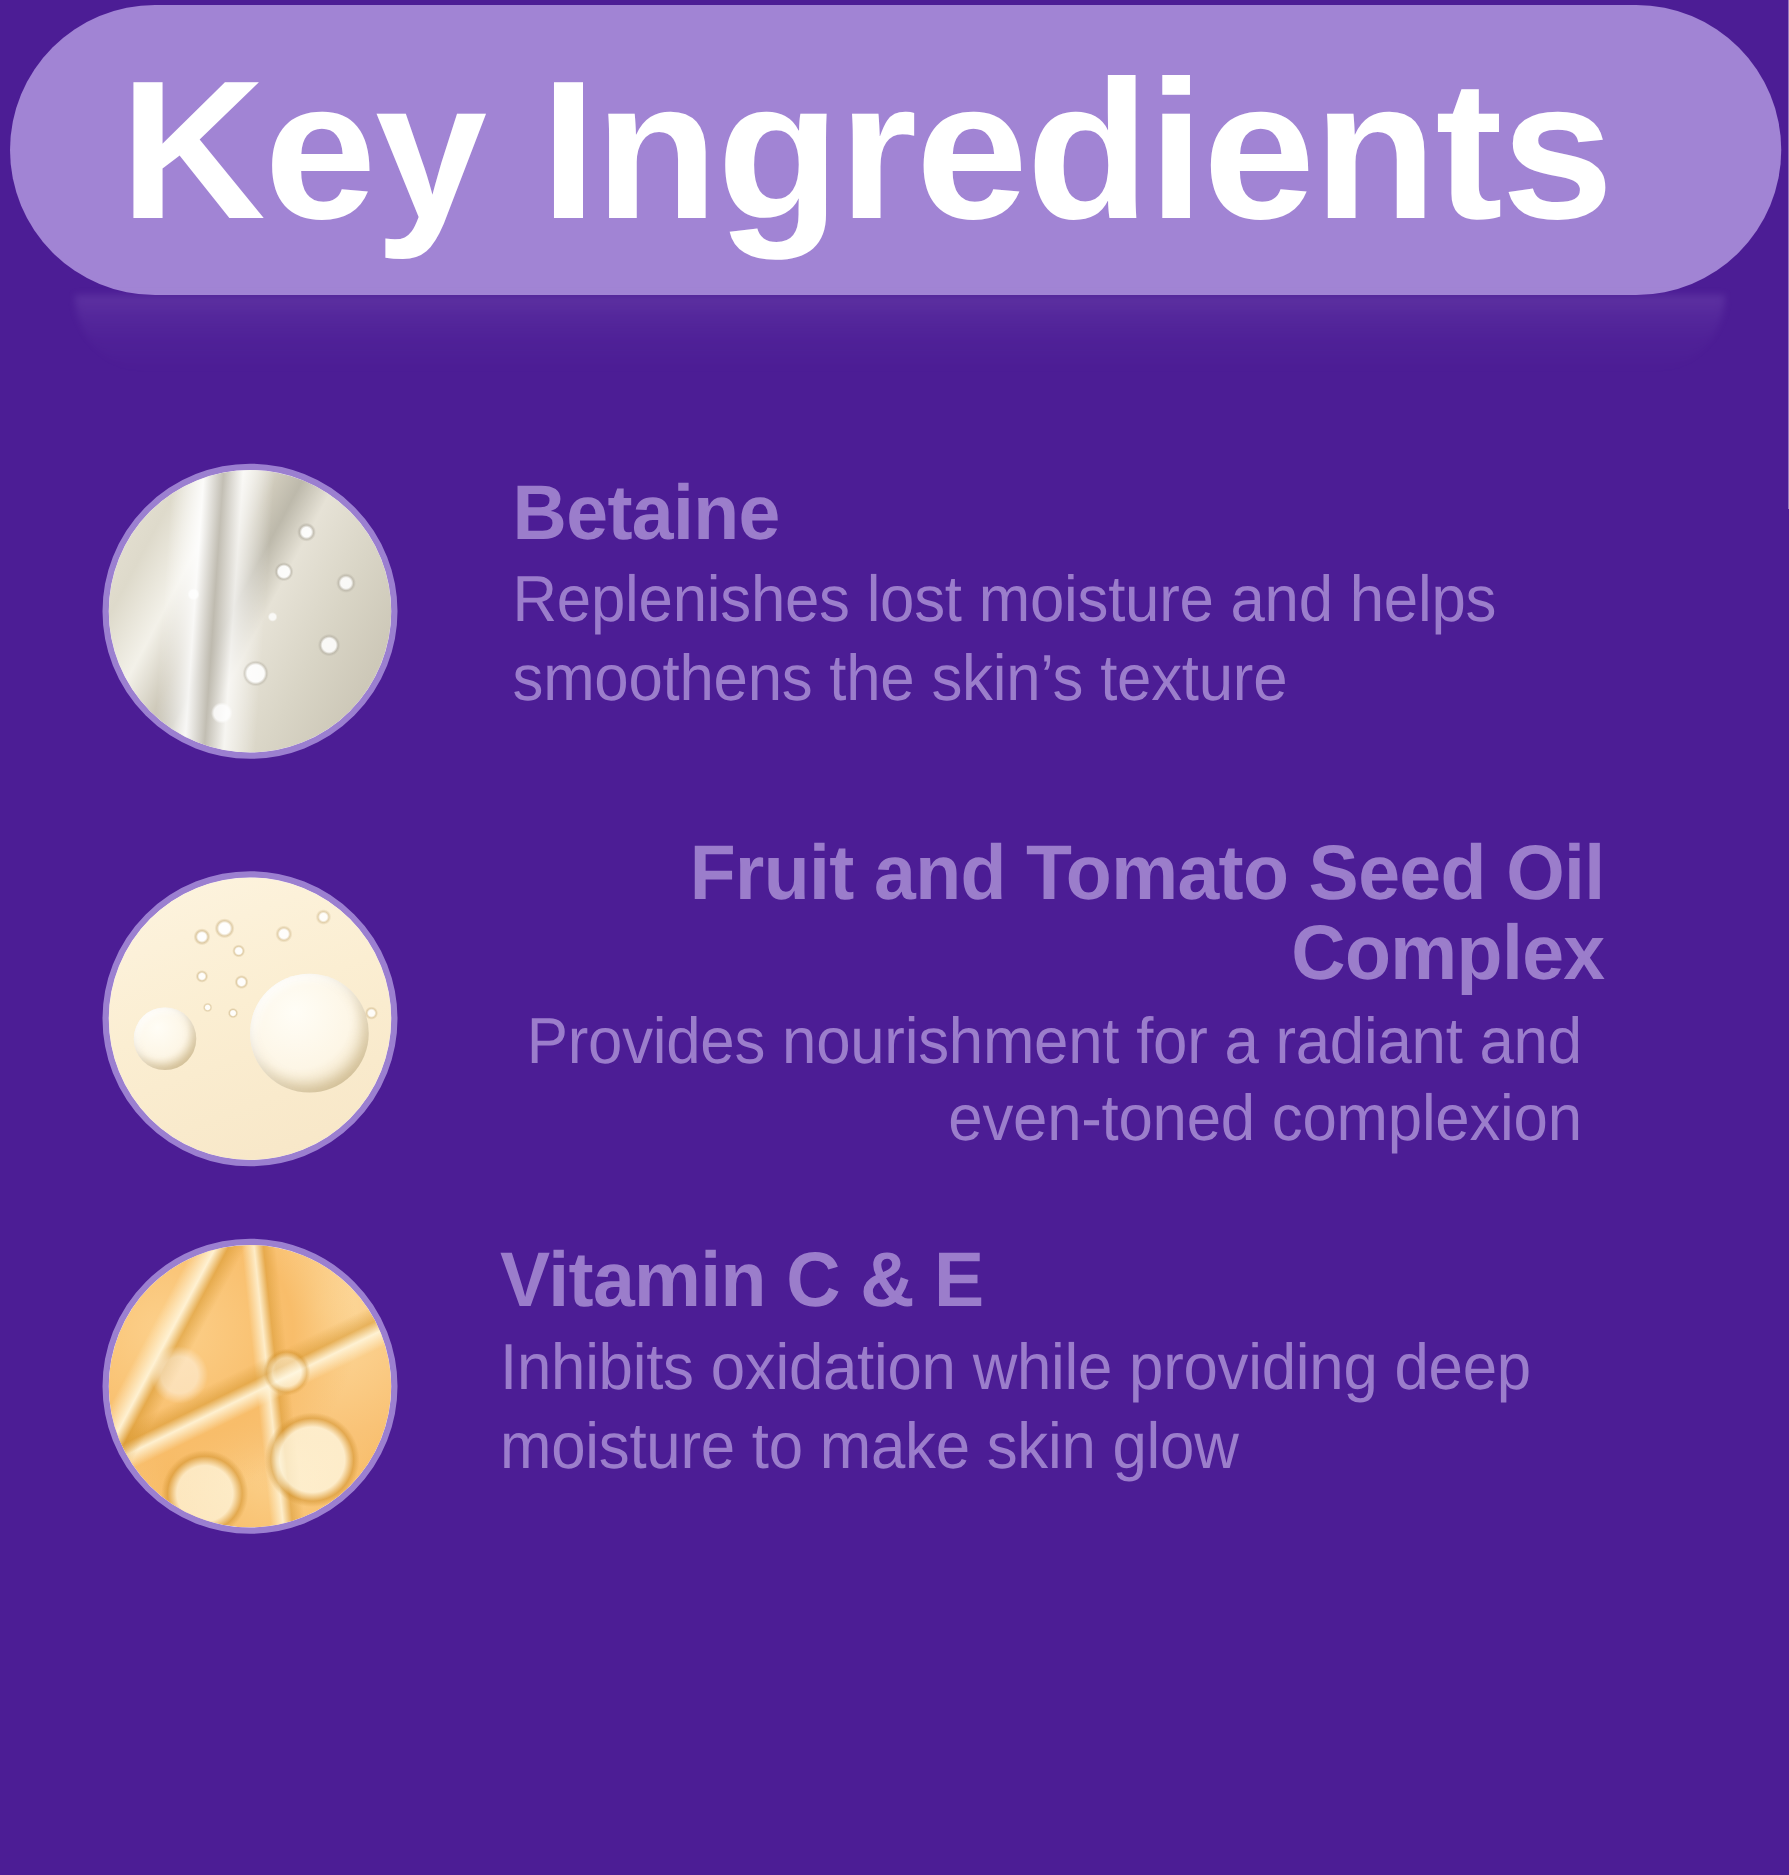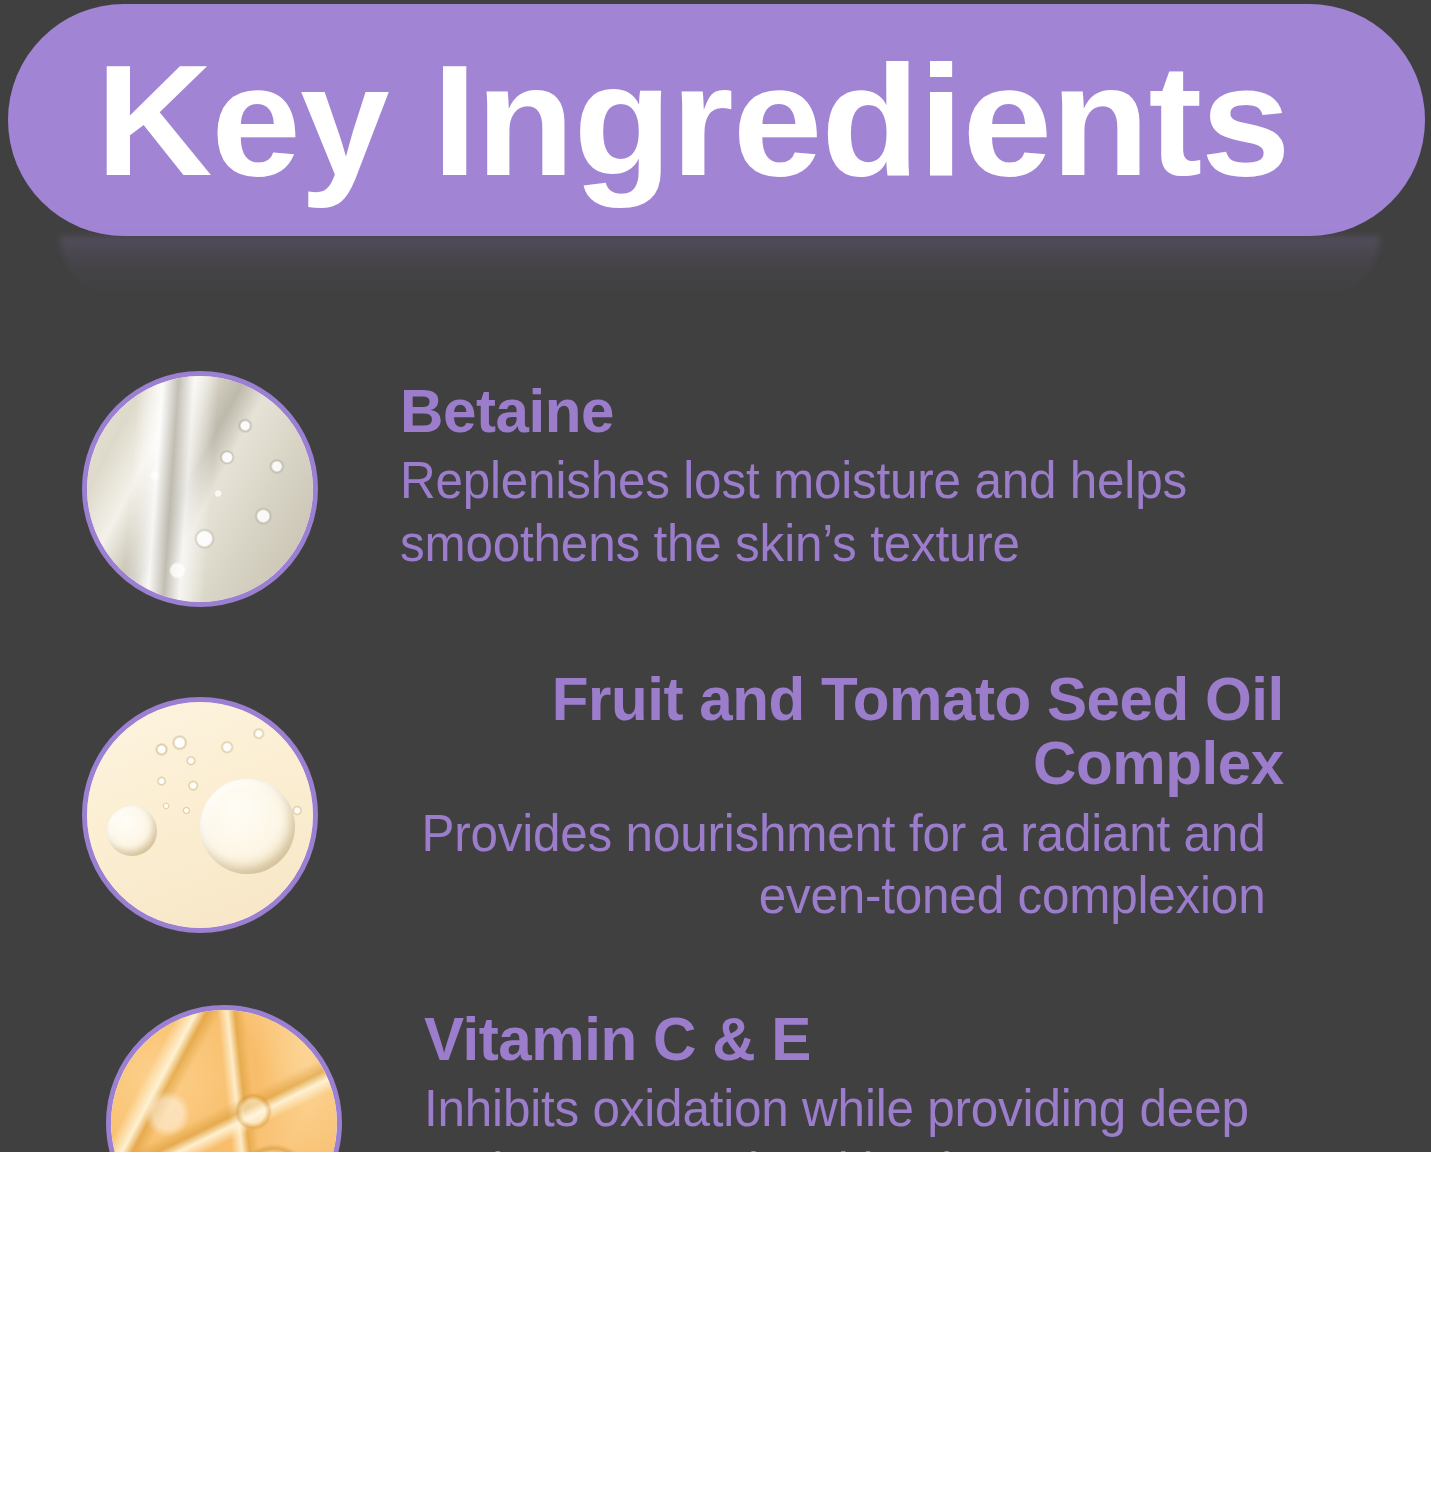--- a/index.html
+++ b/index.html
@@ -4,22 +4,22 @@
 <style>
   html, body {
     margin: 0;
     padding: 0;
     background: #ffffff;
   }
 
   #page {
     position: relative;
     width: 1431px;
-    height: 1152px;
-    background: #404040;
+    height: 1500px;
+    background: #4c1d95;
     overflow: hidden;
     font-family: "Liberation Sans", sans-serif;
   }
 
   
   .banner-wrap {
     position: absolute;
     left: 8px;
     top: 4px;
     width: 1417px;
@@ -263,23 +263,23 @@
     font-weight: 400;
     line-height: 1.20;
     letter-spacing: -0.2px;
     margin: 0;
     transform: scaleX(0.95);
     transform-origin: left center;
   }
 
   
   .row-1 { margin-top: 0px; }
-  .row-2 { margin-top: 55px; }
+  .row-2 { margin-top: 55px; gap: 10px; }
   .row-3 { margin-top: 60px; }
-  .row-4 { margin-top: 64px; padding-left: 24px; }
+  .row-4 { margin-top: 50px; }
 
   .row-1 .text-cell { padding-top: 56px; }
   .row-2 .text-cell { padding-top: 18px; }
   .row-3 .text-cell { padding-top: 0px; text-align: right; }
   .row-4 .text-cell { padding-top: 10px; }
 
   .row-1 .thumb-cell { padding-top: 14px; }
   .row-2 .thumb-cell { padding-top: 10px; }
   .row-3 .thumb-cell { padding-top: 30px; }
   .row-4 .thumb-cell { padding-top: 8px; }

